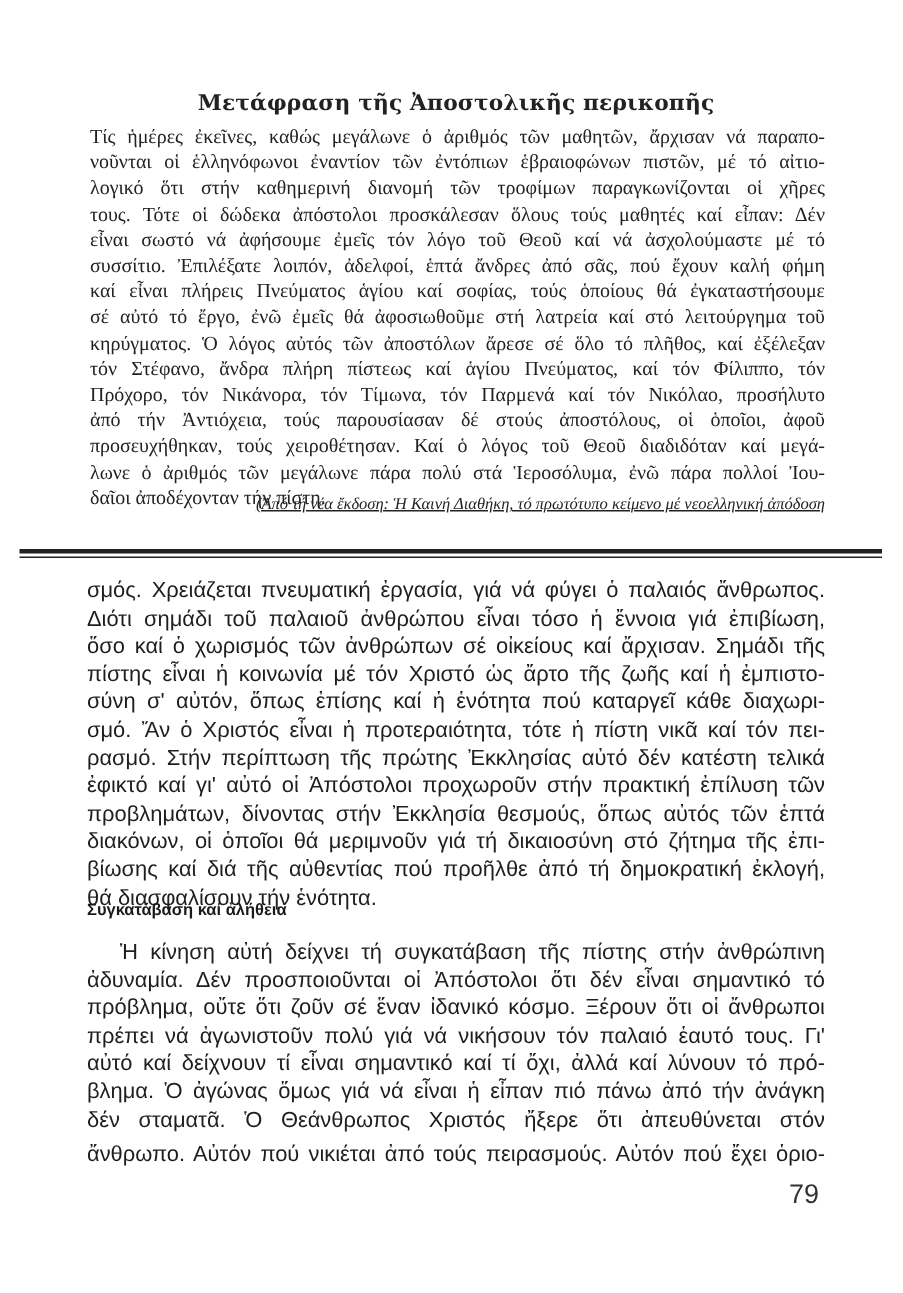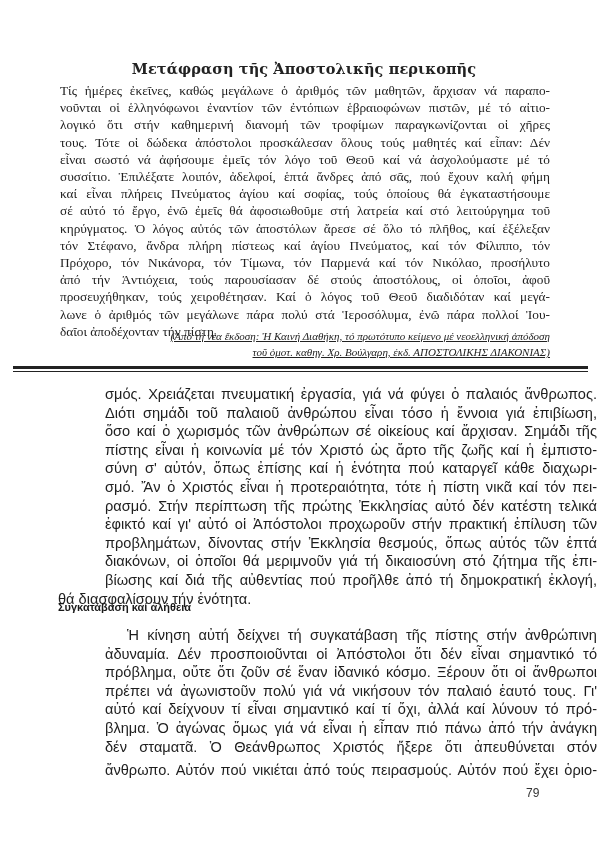--- a/index.html
+++ b/index.html
@@ -18,29 +18,29 @@
   .justify { text-align: justify; text-align-last: justify; width: 490px; }
   .source {
     position: absolute; right: 52px; font-family: "Liberation Serif", serif;
     font-style: italic; font-size: 11px; color: #222; white-space: nowrap; text-align: left; text-decoration: underline;
   }
   .double-rule { position: absolute; left: 13px; width: 575px; }
   .dr1 { position: absolute; left: 0; top: 0; width: 100%; height: 3px; background: #222; }
   .dr2 { position: absolute; left: 0; top: 5px; width: 100%; height: 1px; background: #222; }
   .sans-block { position: absolute; left: 58px; width: 492px; font-family: "Liberation Sans", sans-serif; font-size: 14.6px; color: #1e1e1e; }
   .sans-line { position: absolute; left: 0; height: 20px; white-space: nowrap; }
-  .sans-block .justify { width: 492px; margin-left: 47px; }
+  .sans-block .justify { width: 492px; }
   .heading {
     position: absolute; left: 58px; top: 601px; font-family: Liberation Sans, sans-serif;
     font-weight: bold; font-size: 11px; color: #1a1a1a;
   }
   .indent { padding-left: 22px; box-sizing: border-box; }
   .page-number {
     position: absolute; left: 526px; top: 786px; font-family: "Liberation Sans", sans-serif;
-    font-size: 12px; color: #333; text-align: center;
+    font-size: 18px; color: #333; text-align: center;
   }
 </style>
 </head>
 <body>
 
 <div class="page">
 
   <div class="box-title">Μετάφραση τῆς Ἀποστολικῆς περικοπῆς</div>
 
   <div class="serif-block" style="top:83px;">
@@ -55,21 +55,20 @@
     <div class="serif-line justify" style="top:137.6px">κηρύγματος. Ὁ λόγος αὐτός τῶν ἀποστόλων ἄρεσε σέ ὅλο τό πλῆθος, καί ἐξέλεξαν</div>
     <div class="serif-line justify" style="top:154.8px">τόν Στέφανο, ἄνδρα πλήρη πίστεως καί ἁγίου Πνεύματος, καί τόν Φίλιππο, τόν</div>
     <div class="serif-line justify" style="top:172px">Πρόχορο, τόν Νικάνορα, τόν Τίμωνα, τόν Παρμενά καί τόν Νικόλαο, προσήλυτο</div>
     <div class="serif-line justify" style="top:189.2px">ἀπό τήν Ἀντιόχεια, τούς παρουσίασαν δέ στούς ἀποστόλους, οἱ ὁποῖοι, ἀφοῦ</div>
     <div class="serif-line justify" style="top:206.4px">προσευχήθηκαν, τούς χειροθέτησαν. Καί ὁ λόγος τοῦ Θεοῦ διαδιδόταν καί μεγά-</div>
     <div class="serif-line justify" style="top:223.6px">λωνε ὁ ἀριθμός τῶν μεγάλωνε πάρα πολύ στά Ἱεροσόλυμα, ἐνῶ πάρα πολλοί Ἰου-</div>
     <div class="serif-line" style="top:240.8px">δαῖοι ἀποδέχονταν τήν πίστη.</div>
   </div>
 
   <div class="source" style="top:330px">(Ἀπό τή νέα ἔκδοση: Ἡ Καινή Διαθήκη, τό πρωτότυπο κείμενο μέ νεοελληνική ἀπόδοση</div>
-  <div class="source" style="top:346px">τοῦ ὁμοτ. καθηγ. Χρ. Βούλγαρη, ἐκδ. ΑΠΟΣΤΟΛΙΚΗΣ ΔΙΑΚΟΝΙΑΣ)</div>
 
   <div class="double-rule" style="top:366px;">
     <div class="dr1"></div>
     <div class="dr2"></div>
   </div>
 
   <div class="sans-block" style="top:386px;">
     <div class="sans-line justify" style="top:0px">σμός. Χρειάζεται πνευματική ἐργασία, γιά νά φύγει ὁ παλαιός ἄνθρωπος.</div>
     <div class="sans-line justify" style="top:18.6px">Διότι σημάδι τοῦ παλαιοῦ ἀνθρώπου εἶναι τόσο ἡ ἔννοια γιά ἐπιβίωση,</div>
     <div class="sans-line justify" style="top:37.2px">ὅσο καί ὁ χωρισμός τῶν ἀνθρώπων σέ οἰκείους καί ἄρχισαν. Σημάδι τῆς</div>

